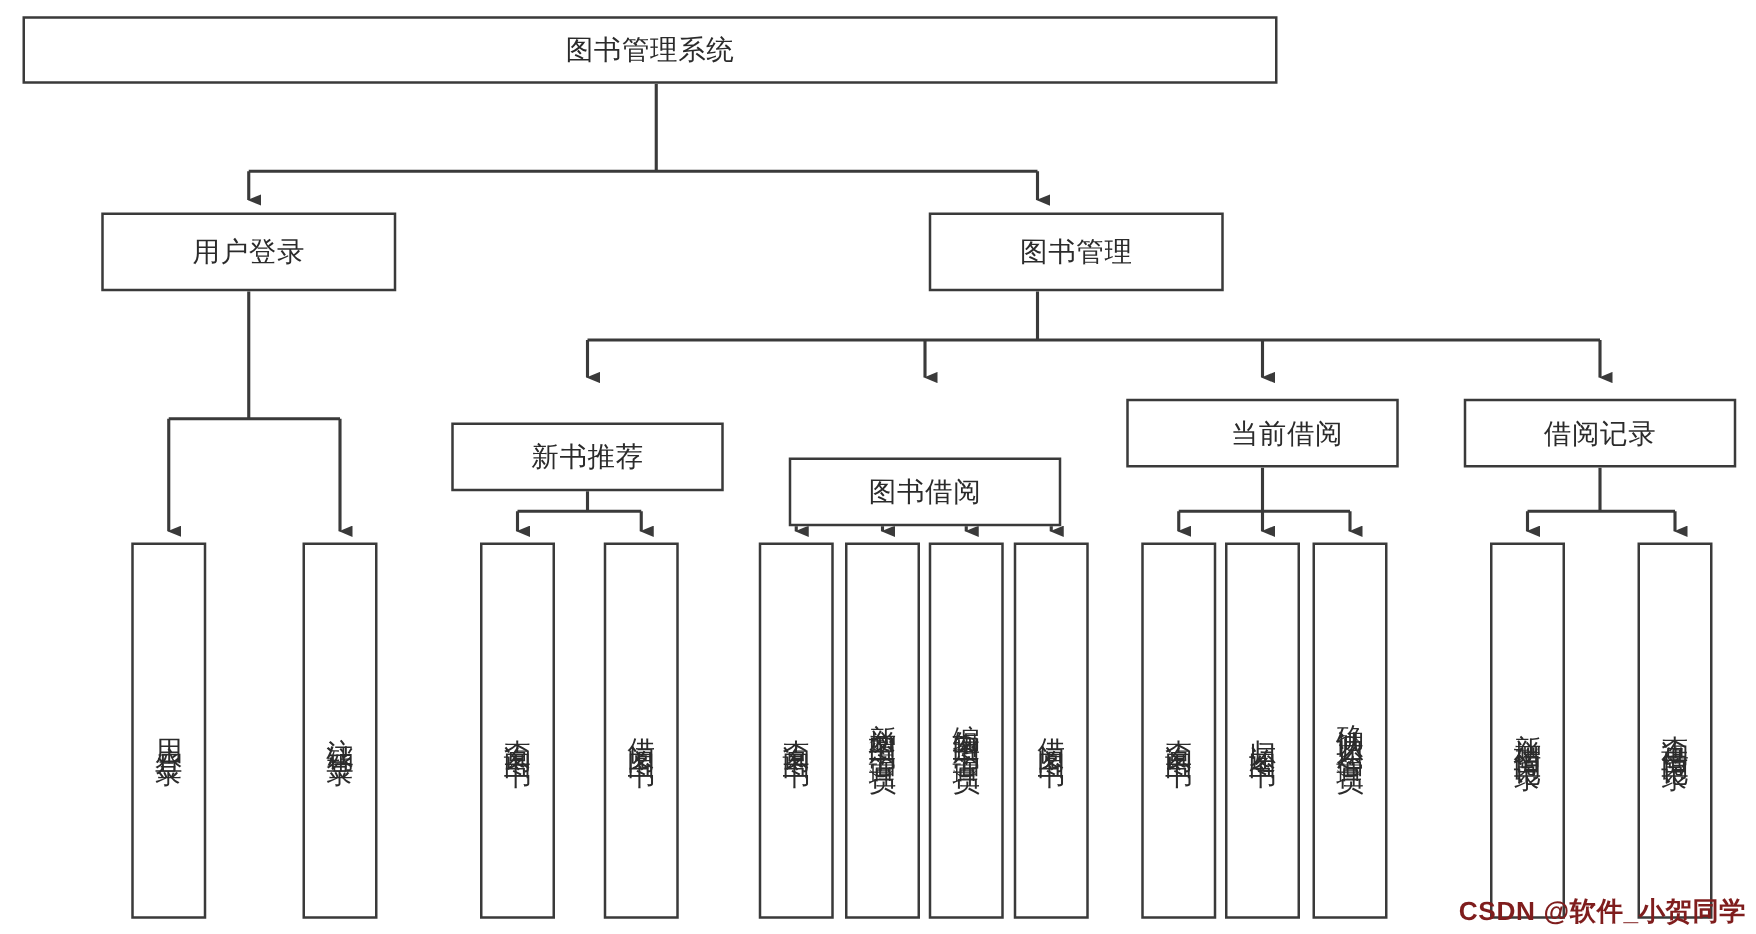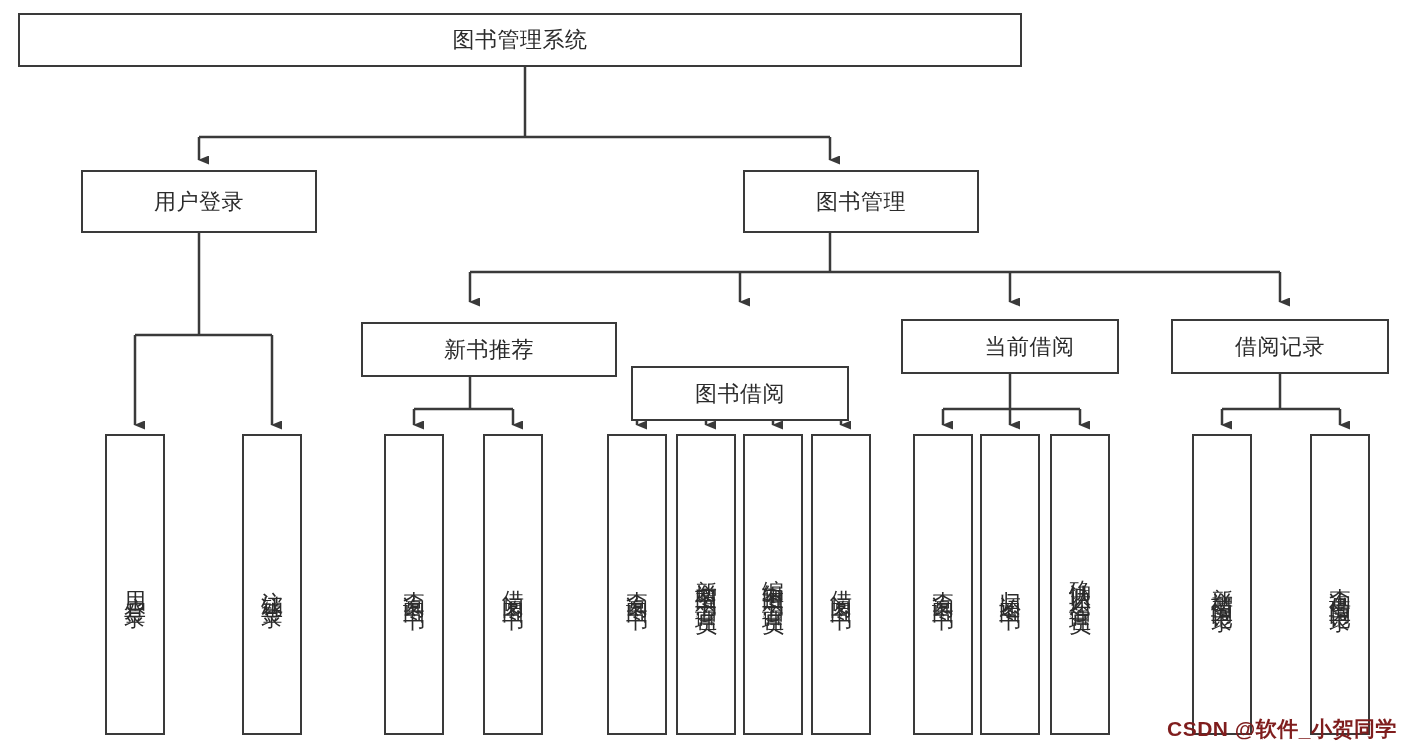--- a/index.html
+++ b/index.html
@@ -128,21 +128,21 @@
     <span class="node-label">图书管理系统</span>
   </div>
 
   <div class="node h-node" style="left:81px; top:170px; width:236px; height:63px;">
     <span class="node-label">用户登录</span>
   </div>
   <div class="node h-node" style="left:712px; top:170px; width:236px; height:63px;margin-left:31px;">
     <span class="node-label">图书管理</span>
   </div>
 
-  <div class="node h-node" style="left:361px; top:322px; width:256px; height:55px;">
+  <div class="node h-node" style="left:361px; top:338px; width:218px; height:55px;">
     <span class="node-label">新书推荐</span>
   </div>
   <div class="node h-node" style="left:631px; top:319px; width:218px; height:55px;margin-top:47px;">
     <span class="node-label">图书借阅</span>
   </div>
   <div class="node h-node" style="left:901px; top:319px; width:218px; height:55px;padding-left:39px;">
     <span class="node-label">当前借阅</span>
   </div>
   <div class="node h-node" style="left:1171px; top:319px; width:218px; height:55px;">
     <span class="node-label">借阅记录</span>

